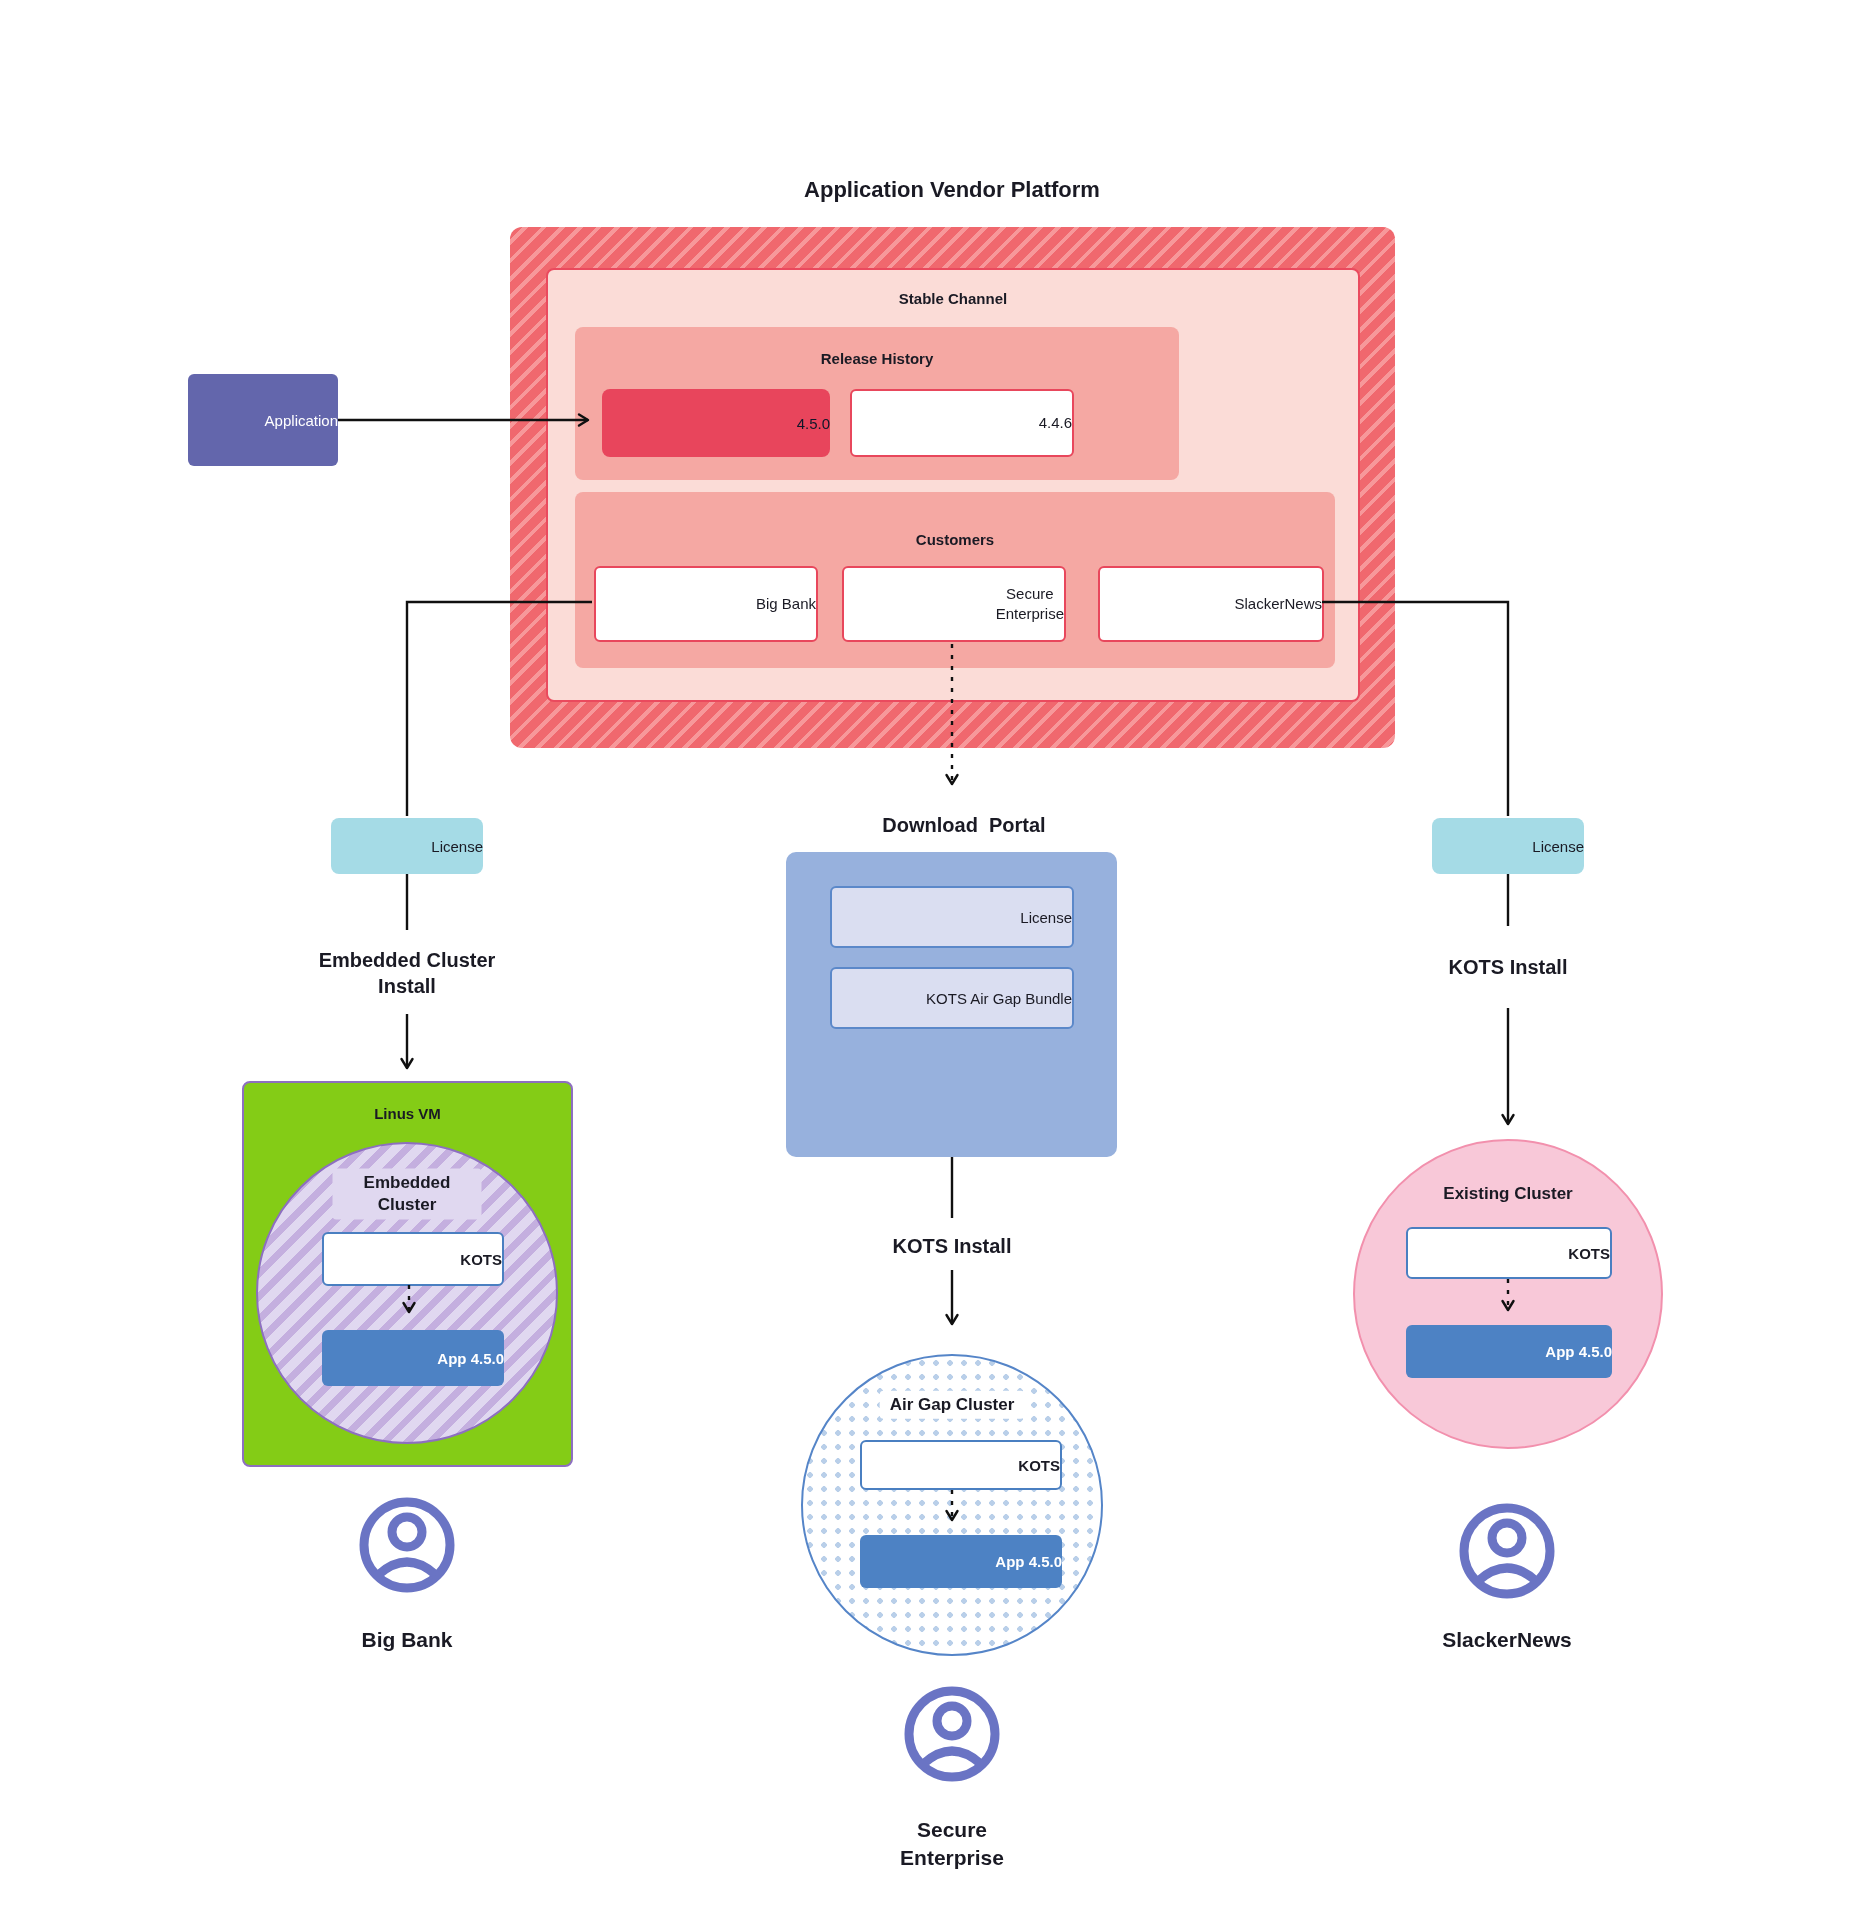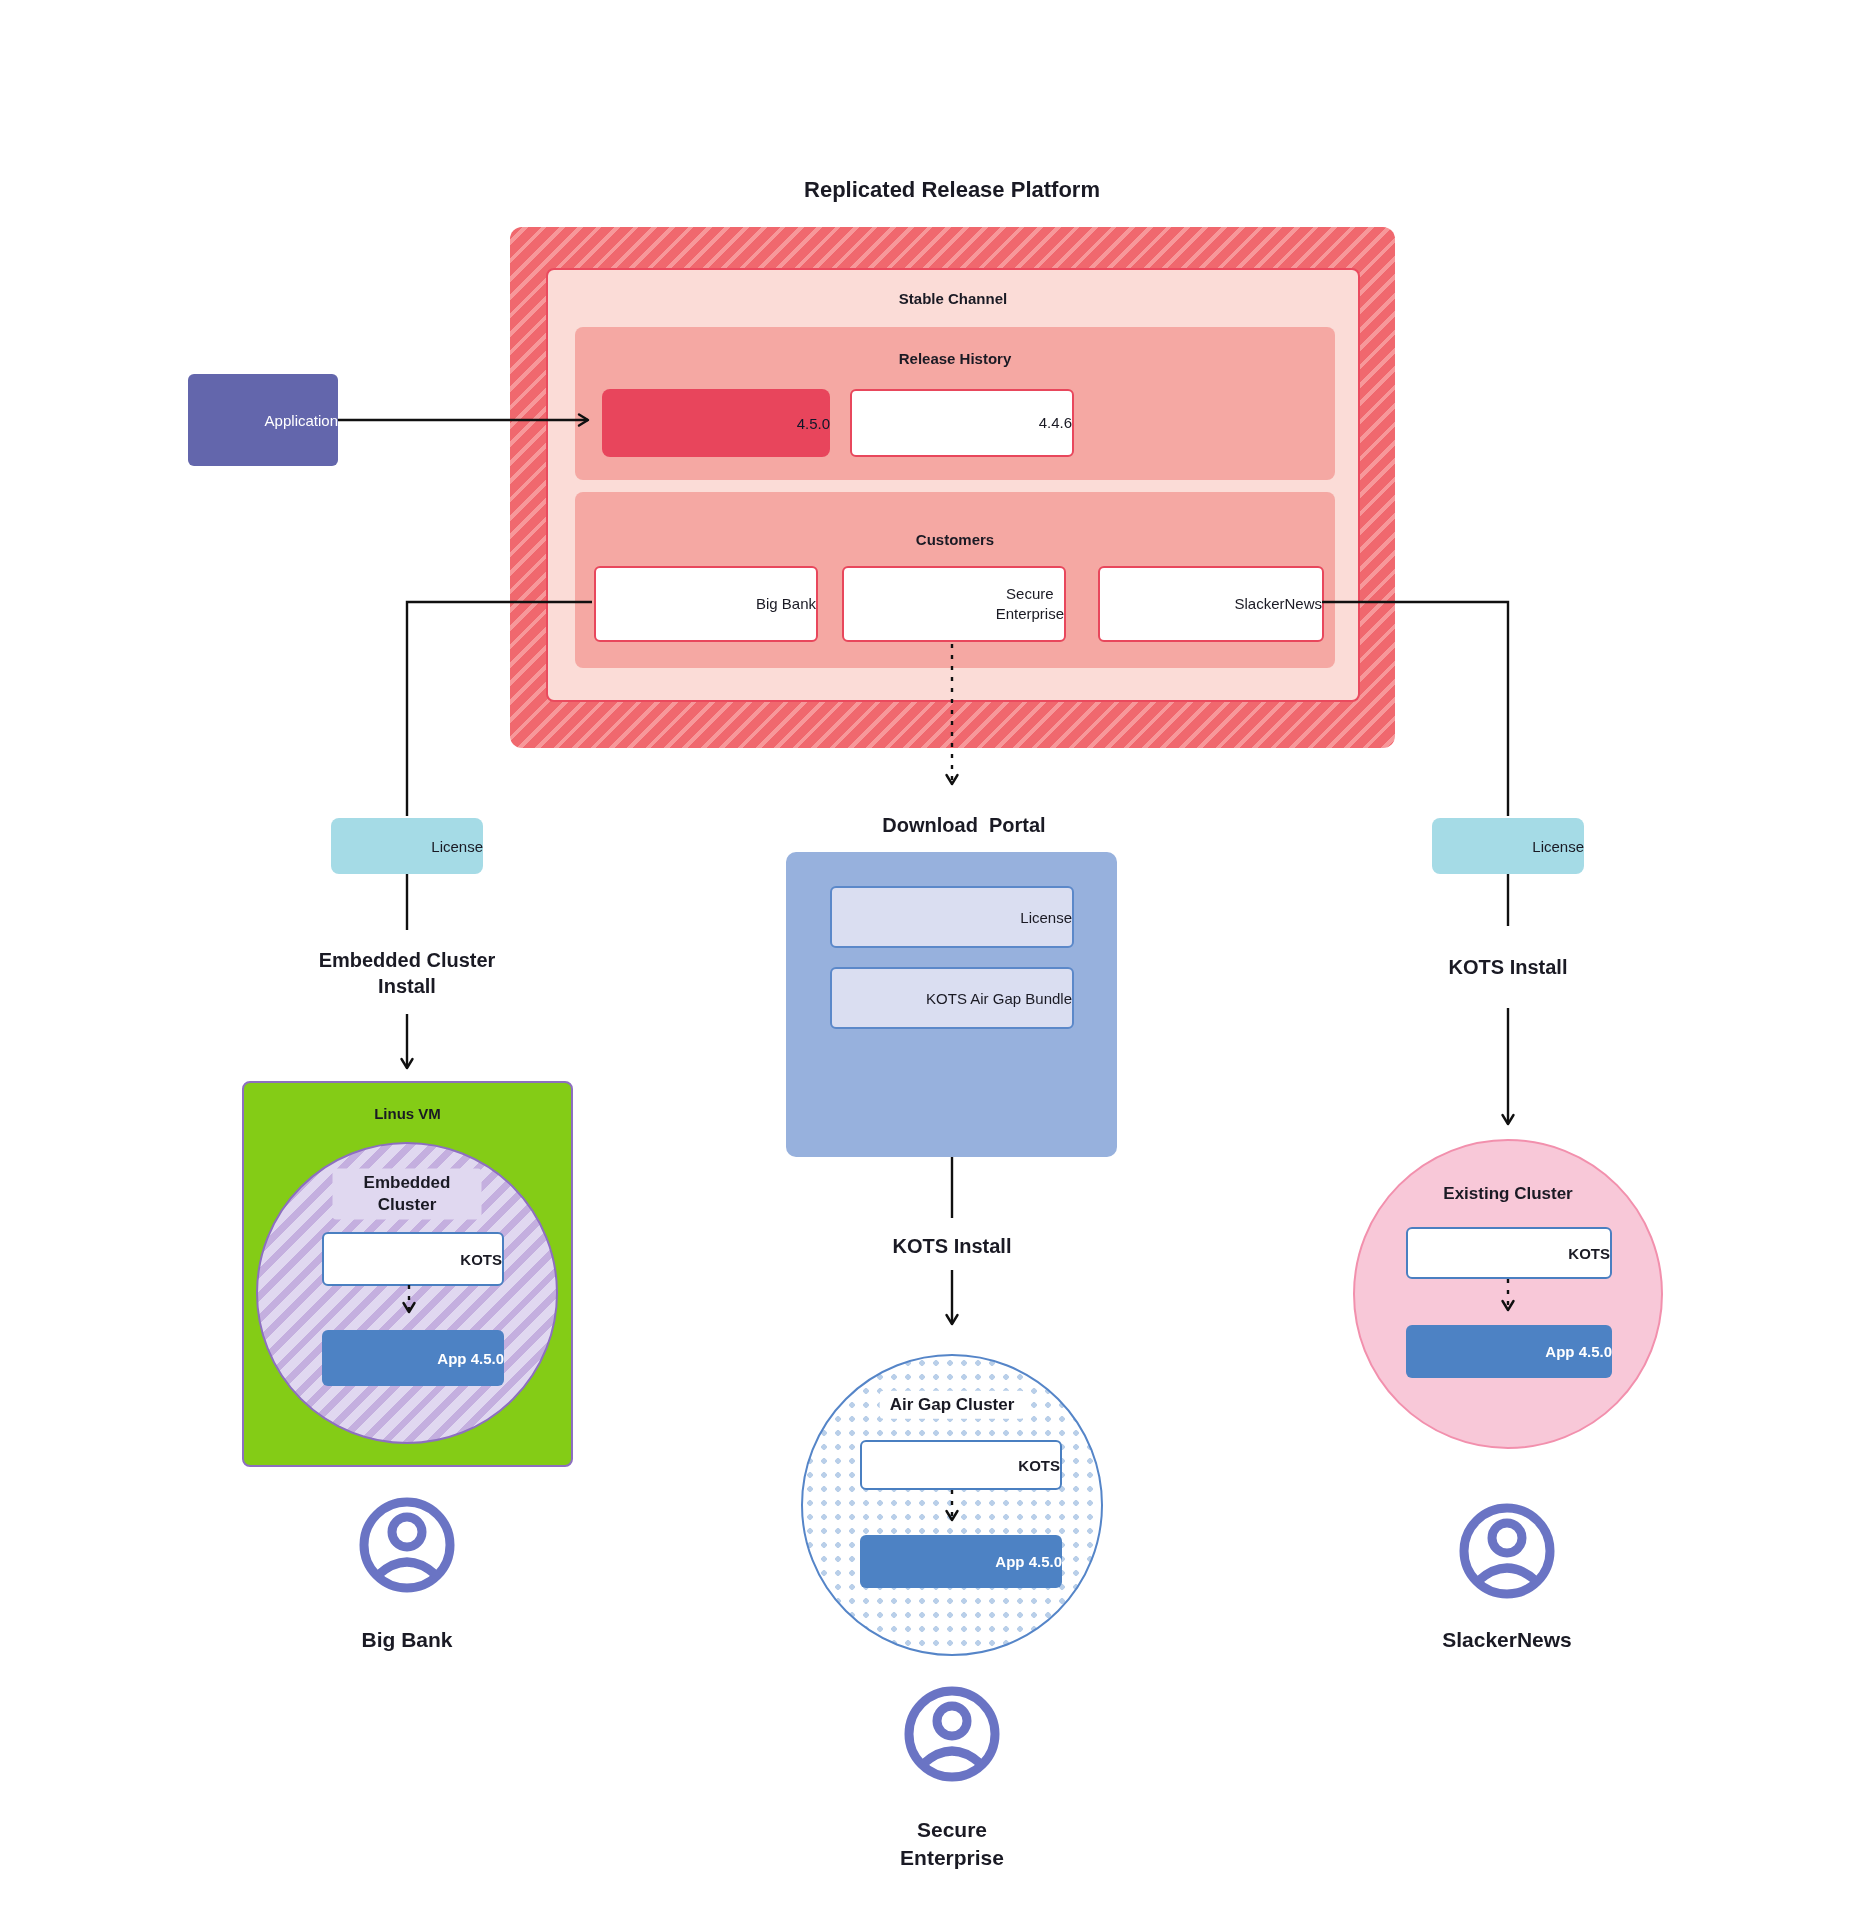--- a/index.html
+++ b/index.html
@@ -39,32 +39,32 @@
   .appbox { background:#4d82c4; color:#ffffff; border-radius:6px; font-size:15px; font-weight:600; }
   .user-label { font-size:21px; font-weight:600; }
   svg.connectors { position:absolute; left:0; top:0; pointer-events:none; }
   .usericon { position:absolute; width:100px; height:100px; transform:translate(-50%,-50%); }
 </style>
 </head>
 <body>
 
 <div class="canvas">
 
-  <div class="label title" style="left:952px; top:190px;">Replicated Release Platform</div>
+  <div class="label title" style="left:952px; top:190px;">Application Vendor Platform</div>
 
   <div class="abs flexc app-src" style="left:188px; top:374px; width:150px; height:92px;">
     <span>Application</span>
   </div>
 
   <div class="abs hatch-red" style="left:510px; top:227px; width:885px; height:521px;">
 
     <div class="abs channel" style="left:36px; top:41px; width:814px; height:434px;">
       <div class="label sec" style="left:50%; top:29px;">Stable Channel</div>
 
-      <div class="abs section" style="left:27px; top:57px; width:760px; height:153px;">
+      <div class="abs section" style="left:27px; top:57px; width:604px; height:153px;">
         <div class="label sec" style="left:50%; top:32px;">Release History</div>
         <div class="abs flexc release-cur" style="left:27px; top:62px; width:228px; height:68px;">
           <span>4.5.0</span>
         </div>
         <div class="abs flexc wbox" style="left:275px; top:62px; width:224px; height:68px;">
           <span>4.4.6</span>
         </div>
       </div>
 
       <div class="abs section" style="left:27px; top:222px; width:760px; height:176px;">

